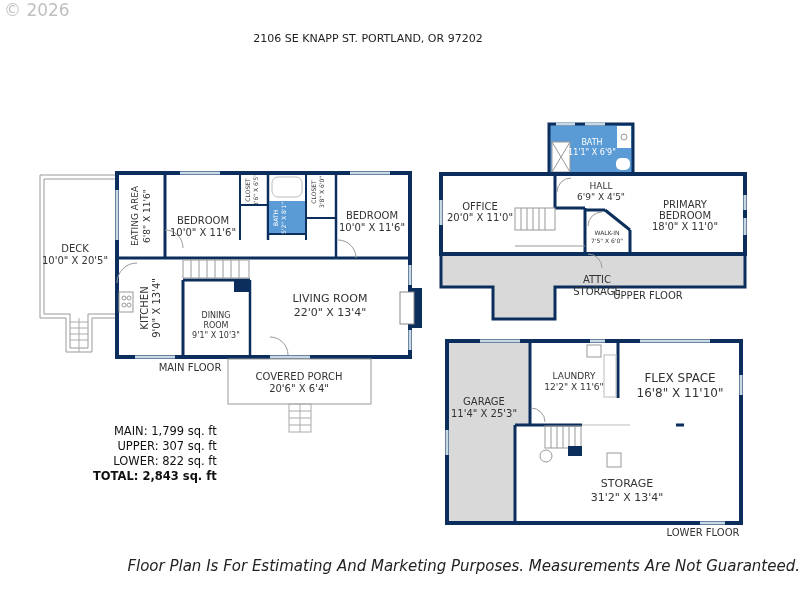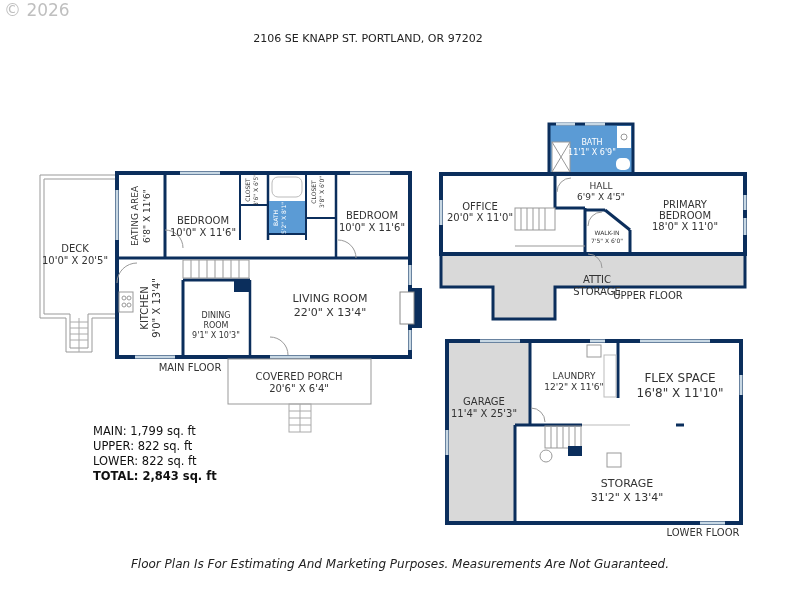--- a/index.html
+++ b/index.html
@@ -1,24 +1,24 @@
 <!DOCTYPE html>
 <html><head>
 <meta charset="utf-8">
 <style>
   html, body { margin: 0; padding: 0; background: #ffffff; }
   body { width: 800px; height: 600px; position: relative; overflow: hidden; font-family: "DejaVu Sans", sans-serif; color: #333333; }
-  .abs { position: absolute; }
+  .abs { position: absolute; text-align: right; }
   .copyright { left: 4px; top: 0px; font-size: 17px; color: #bfbfbf; letter-spacing: 0px; }
   .address { left: 0; width: 736px; top: 32px; text-align: center; font-size: 11px; color: #222; }
   svg.plan { position: absolute; left: 0; top: 0; }
   .lbl { font-family: "DejaVu Sans", sans-serif; fill: #333; text-anchor: middle; }
   .sqft { left: 93px; top: 424px; font-size: 11.5px; line-height: 15px; color: #111; }
   .sqft .total { font-weight: bold; }
-  .disclaimer { left: 0; width: 800px; top: 557px; text-align: center; font-size: 12px; font-style: italic; color: #222; }
+  .disclaimer { left: 0; width: 800px; top: 557px; font-size: 15px; font-style: italic; color: #222; }
 </style>
 </head>
 <body>
 
 <div class="abs copyright">© 2026</div>
 <div class="abs address">2106 SE KNAPP ST. PORTLAND, OR 97202</div>
 
 <svg class="plan" width="800" height="600" viewBox="0 0 800 600">
 
   <g>
@@ -244,18 +244,18 @@
     <text class="lbl" font-size="12" x="680" y="382">FLEX SPACE</text>
     <text class="lbl" font-size="12" x="680" y="397">16'8" X 11'10"</text>
     <text class="lbl" font-size="11" x="627" y="487">STORAGE</text>
     <text class="lbl" font-size="11" x="627" y="501">31'2" X 13'4"</text>
     <text class="lbl" font-size="10" x="703" y="536">LOWER FLOOR</text>
   </g>
 </svg>
 
 <div class="abs sqft">
   <div>MAIN: 1,799 sq. ft</div>
-  <div>UPPER: 822 sq. ft</div>
+  <div>UPPER: 307 sq. ft</div>
   <div>LOWER: 822 sq. ft</div>
   <div class="total">TOTAL: 2,843 sq. ft</div>
 </div>
 
 <div class="abs disclaimer">Floor Plan Is For Estimating And Marketing Purposes. Measurements Are Not Guaranteed.</div>
 
 </body></html>

